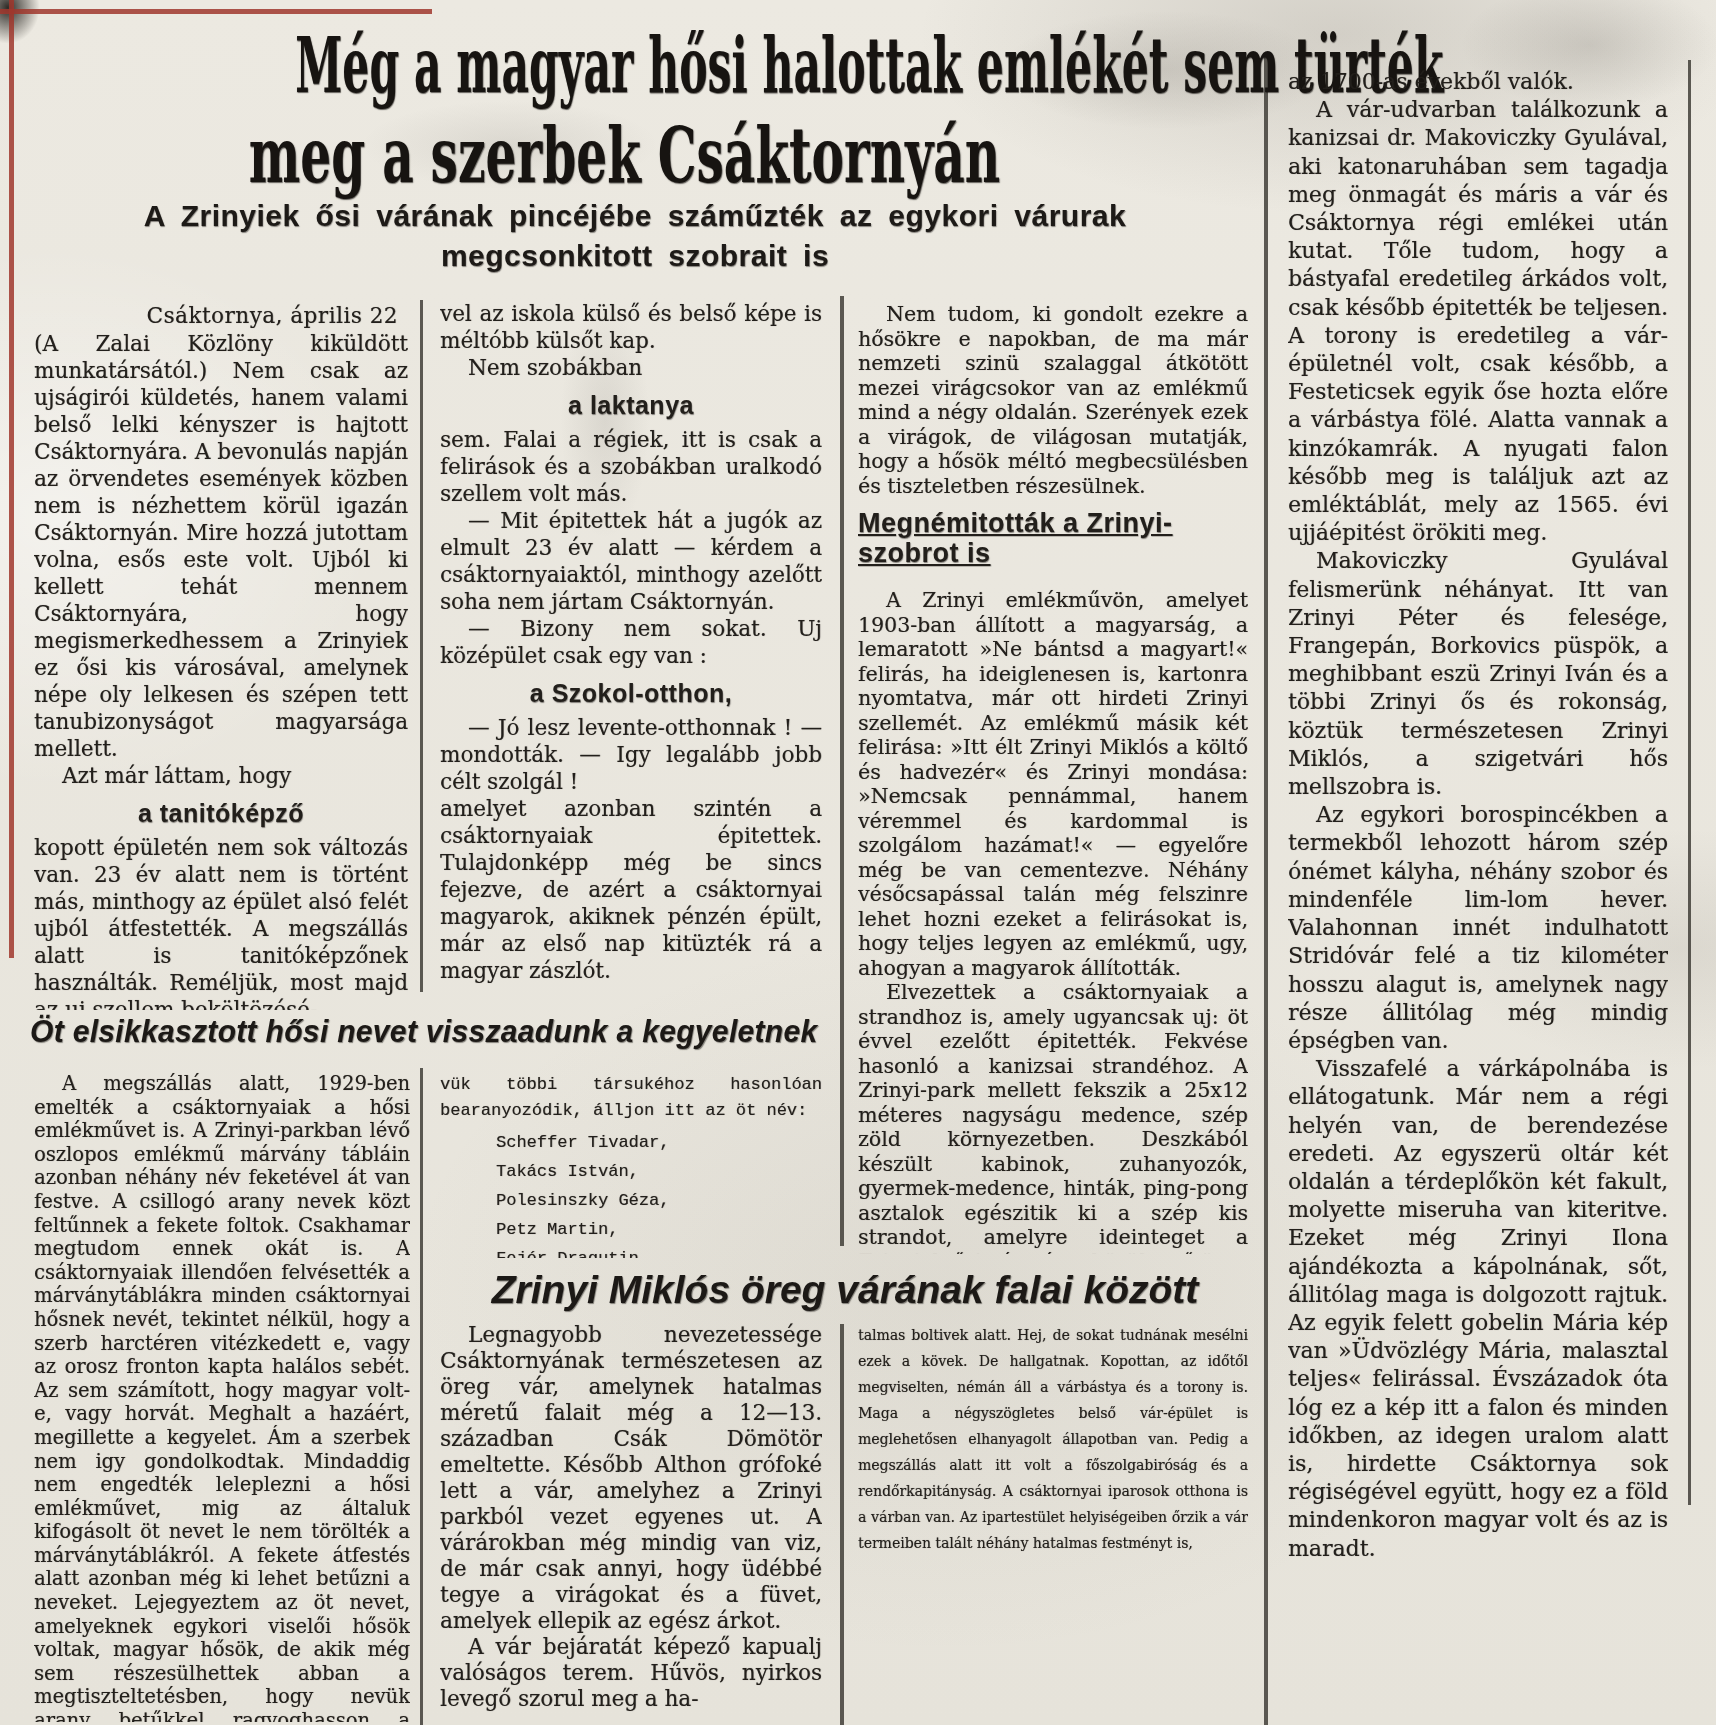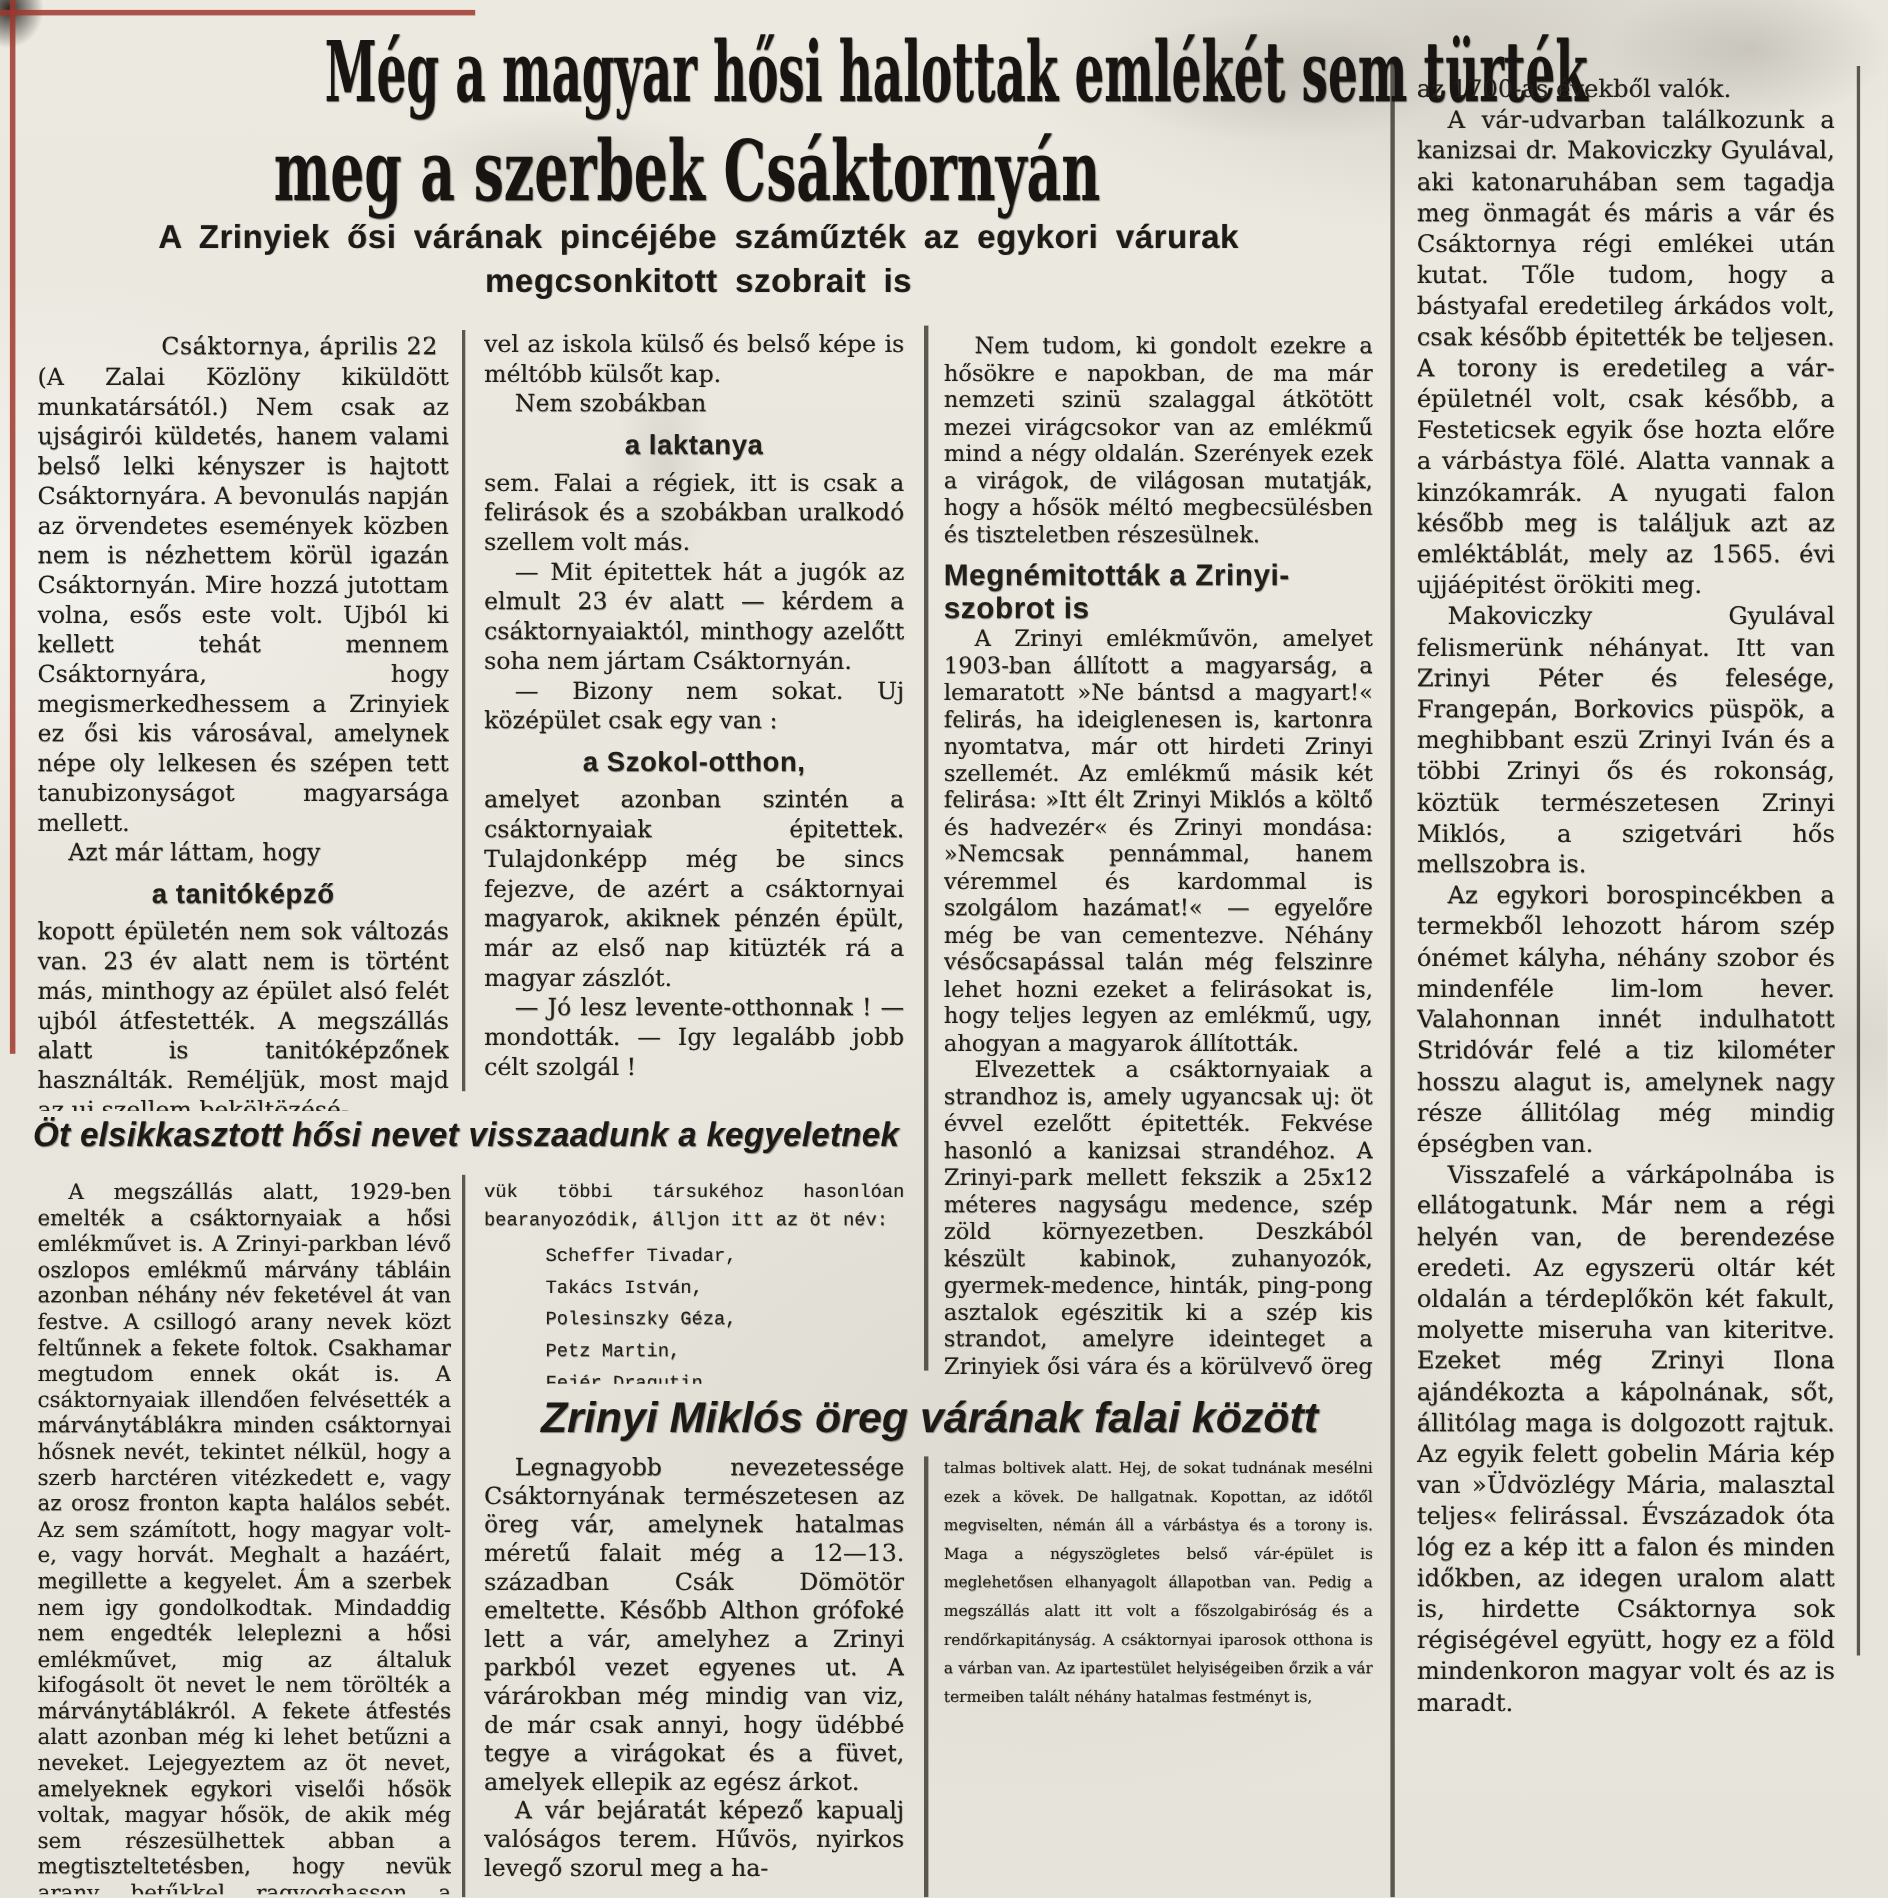--- a/index.html
+++ b/index.html
@@ -47,21 +47,21 @@
   .c3l{left:858px; top:1322px;width:390px;height:400px;font-size:14px;line-height:26px;}
   .rc {left:1288px;top:68px;  width:380px;height:1655px;font-size:22px;line-height:28.2px;}
   .p{margin:0;text-indent:28px;}
   .noind{text-indent:0;}
   .dateline{text-align:right;padding-right:10px;text-indent:0;margin:0 0 1px 0;letter-spacing:.5px;}
   .subhead{
     font-family:"Liberation Sans",sans-serif;font-weight:bold;text-align:center;
     font-size:25px;line-height:30px;margin:9px 0 6px 0;text-indent:0;letter-spacing:.5px;
     text-shadow:.5px .5px 1px rgba(29,26,23,.5);
   }
-  .subhead-left{text-align:left;font-size:27px;margin:10px 0 0 0;}
+  .subhead-left{text-align:left;font-size:27px;margin:10px 0 20px 0;text-decoration:underline;}
   .names{margin:4px 0 0 56px;text-align:left;line-height:29px;}
   .names div{text-indent:0;}
   
   .xhead{
     position:absolute;font-family:"Liberation Sans",sans-serif;
     font-weight:bold;font-style:italic;color:#1c1916;text-align:center;white-space:nowrap;
     text-shadow:.8px .8px 1px rgba(28,25,22,.5);
   }
   .xh1{left:30px; top:1014px;width:800px;font-size:31px;letter-spacing:.3px;transform:scaleX(.97);transform-origin:left;}
   .xh2{left:450px;top:1268px;width:790px;font-size:39px;}
@@ -106,22 +106,22 @@
   </div>
 
   <div class="col c2u txt">
     <p class="p noind">vel az iskola külső és belső képe is méltóbb külsőt kap.</p>
     <p class="p">Nem szobákban</p>
     <div class="subhead">a laktanya</div>
     <p class="p noind">sem. Falai a régiek, itt is csak a felirások és a szobákban uralkodó szellem volt más.</p>
     <p class="p">— Mit épitettek hát a jugók az elmult 23 év alatt — kérdem a csáktornyaiaktól, minthogy azelőtt soha nem jártam Csáktornyán.</p>
     <p class="p">— Bizony nem sokat. Uj középület csak egy van :</p>
     <div class="subhead">a Szokol-otthon,</div>
+    <p class="p">— Jó lesz levente-otthonnak ! — mondották. — Igy legalább jobb célt szolgál !</p>
     <p class="p noind">amelyet azonban szintén a csáktornyaiak épitettek. Tulajdonképp még be sincs fejezve, de azért a csáktornyai magyarok, akiknek pénzén épült, már az első nap kitüzték rá a magyar zászlót.</p>
-    <p class="p">— Jó lesz levente-otthonnak ! — mondották. — Igy legalább jobb célt szolgál !</p>
   </div>
 
   <div class="col c3u txt">
     <p class="p">Nem tudom, ki gondolt ezekre a hősökre e napokban, de ma már nemzeti szinü szalaggal átkötött mezei virágcsokor van az emlékmű mind a négy oldalán. Szerények ezek a virágok, de világosan mutatják, hogy a hősök méltó megbecsülésben és tiszteletben részesülnek.</p>
     <div class="subhead subhead-left">Megnémitották a Zrinyi-szobrot is</div>
     <p class="p">A Zrinyi emlékművön, amelyet 1903-ban állított a magyarság, a lemaratott »Ne bántsd a magyart!« felirás, ha ideiglenesen is, kartonra nyomtatva, már ott hirdeti Zrinyi szellemét. Az emlékmű másik két felirása: »Itt élt Zrinyi Miklós a költő és hadvezér« és Zrinyi mondása: »Nemcsak pennámmal, hanem véremmel és kardommal is szolgálom hazámat!« — egyelőre még be van cementezve. Néhány vésőcsapással talán még felszinre lehet hozni ezeket a felirásokat is, hogy teljes legyen az emlékmű, ugy, ahogyan a magyarok állították.</p>
     <p class="p">Elvezettek a csáktornyaiak a strandhoz is, amely ugyancsak uj: öt évvel ezelőtt épitették. Fekvése hasonló a kanizsai strandéhoz. A Zrinyi-park mellett fekszik a 25x12 méteres nagyságu medence, szép zöld környezetben. Deszkából készült kabinok, zuhanyozók, gyermek-medence, hinták, ping-pong asztalok egészitik ki a szép kis strandot, amelyre ideinteget a Zrinyiek ősi vára és a körülvevő öreg fák lombja.</p>
   </div>
 
   <div class="xhead xh1">Öt elsikkasztott hősi nevet visszaadunk a kegyeletnek</div>

